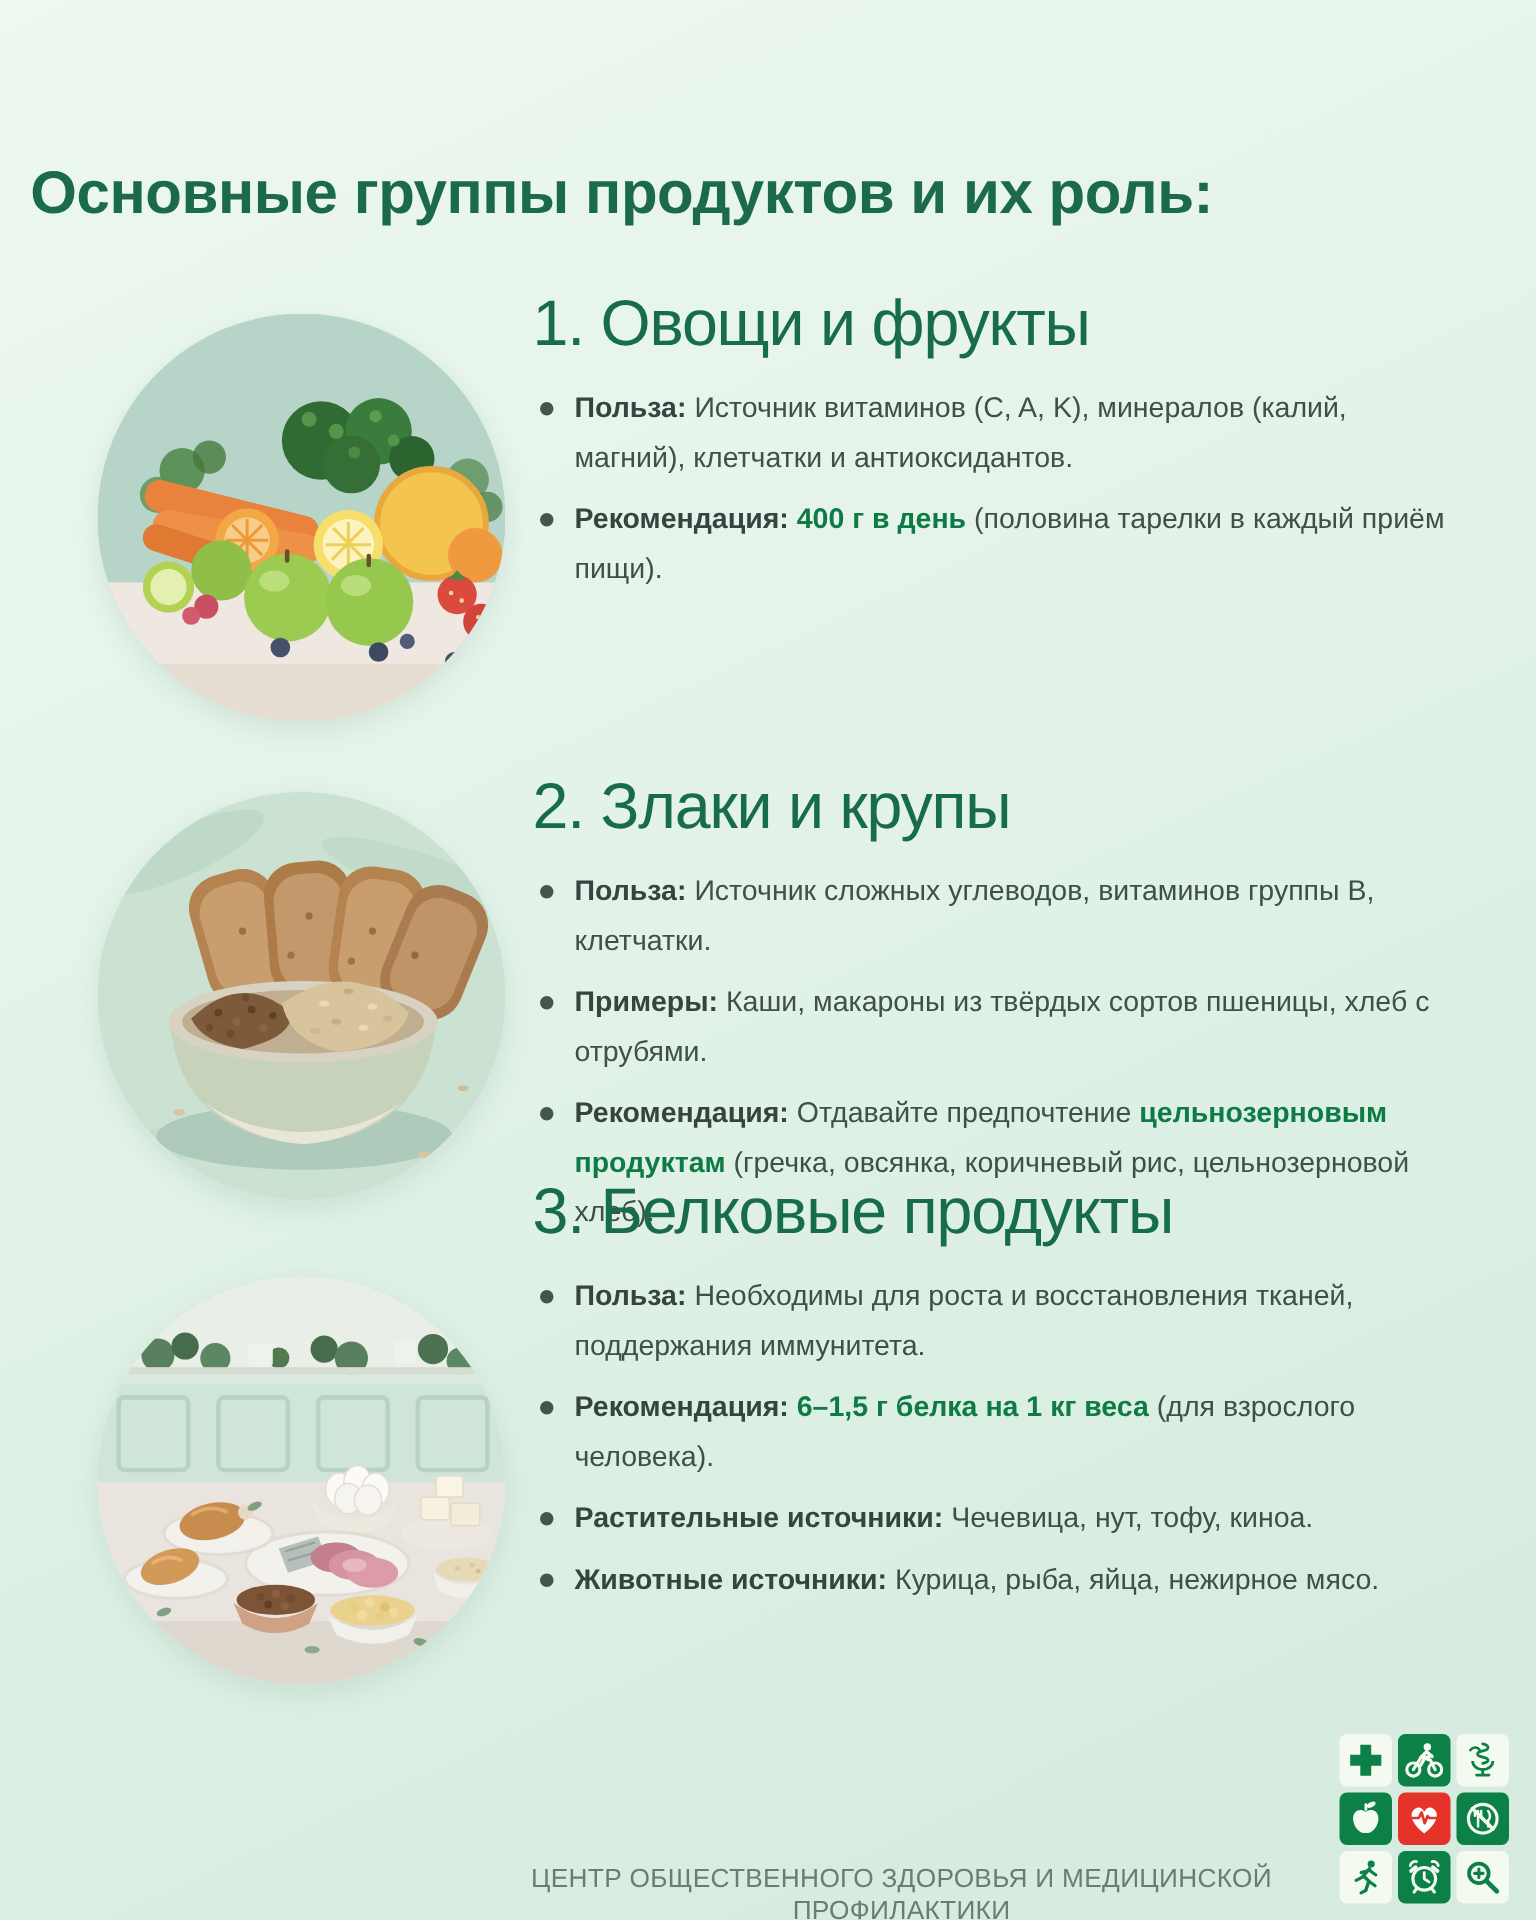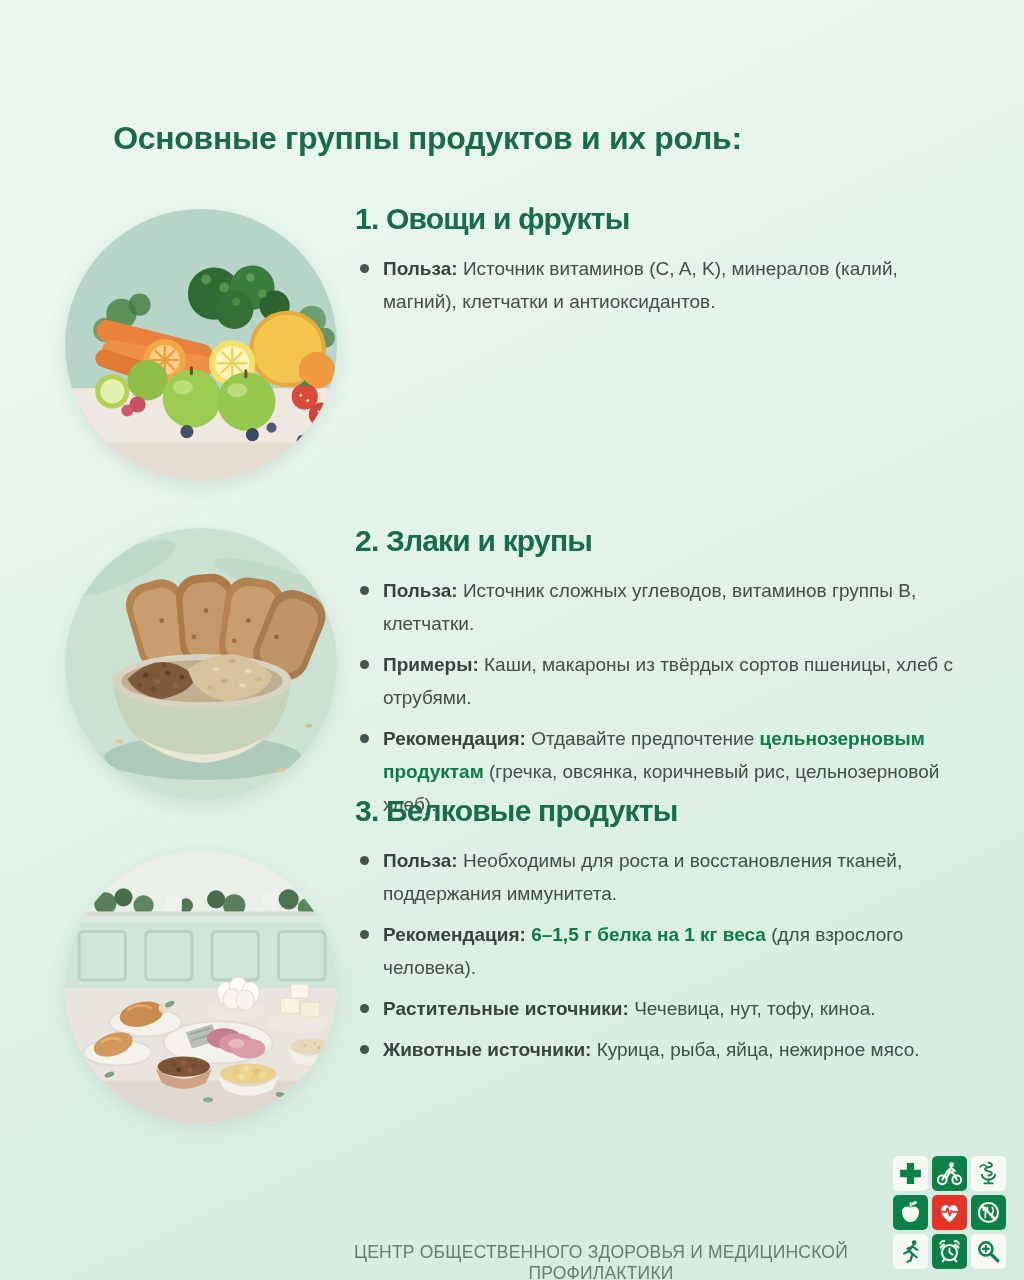--- a/index.html
+++ b/index.html
@@ -4,32 +4,32 @@
 <style>
   html,body{margin:0;padding:0;}
   .poster{
     position:relative;width:1024px;height:1280px;overflow:hidden;
     background:linear-gradient(155deg,#edf8f0 0%,#e4f3e9 40%,#daeee2 75%,#d5ebdf 100%);
     font-family:"Liberation Sans","DejaVu Sans",sans-serif;
     -webkit-font-smoothing:antialiased;
   }
   .main-title{
     position:absolute;top:104px;left:0;width:823px;text-align:center;
-    font-size:32px;font-weight:bold;color:#1b6b4a;letter-spacing:-0.3px;margin:16px;
+    font-size:40px;font-weight:bold;color:#1b6b4a;letter-spacing:-0.3px;margin:3px;
   }
   .photo-circle{
     position:absolute;left:65px;width:272px;height:272px;border-radius:50%;overflow:hidden;
     box-shadow:0 6px 18px rgba(60,110,85,.12);
   }
   .photo-circle svg{display:block;width:272px;height:272px;}
   .pc1{top:209px;} .pc2{top:528px;} .pc3{top:851px;}
   .section-content{position:absolute;left:355px;width:618px;}
   .sc1{top:192px;} .sc2{top:514px;} .sc3{top:784px;}
   .section-title{
-    margin:10px 0 16px 0;font-size:30px;font-weight:bold;color:#176c49;letter-spacing:-0.8px;line-height:1.12;
+    margin:0 0 16px 0;font-size:43px;font-weight:normal;color:#176c49;letter-spacing:-0.8px;line-height:1.12;
   }
   ul.bullets{list-style:none;margin:0;padding:0;}
   ul.bullets li{
     position:relative;padding-left:28px;margin:0 0 8px 0;
     font-size:19px;line-height:33px;color:#3f4f49;
   }
   ul.bullets li::before{
     content:"";position:absolute;left:5px;top:12px;width:9px;height:9px;border-radius:50%;background:#44544e;
   }
   .seg-label{font-weight:bold;color:#35443f;}
@@ -265,20 +265,21 @@
       <ellipse cx="214" cy="242" rx="5" ry="2.5" transform="rotate(15 214 242)" fill="#7fa083"></ellipse>
       <ellipse cx="142" cy="247" rx="5" ry="2.5" fill="#8aa98d"></ellipse>
       <ellipse cx="104" cy="152" rx="5" ry="2.5" transform="rotate(-25 104 152)" fill="#7fa083"></ellipse>
     </svg>
   </div>
 
   <div class="section-content sc1">
     <h2 class="section-title">1. Овощи и фрукты</h2>
     <ul class="bullets">
         <li><span class="seg-label">Польза:</span><span class="seg-normal"> Источник витаминов (C, A, K), минералов (калий, магний), клетчатки и антиоксидантов.</span></li>
+        <li><span class="seg-label">Рекомендация:</span><span class="seg-normal"> </span><span class="seg-accent">400 г в день</span><span class="seg-normal"> (половина тарелки в каждый приём пищи).</span></li>
       </ul>
   </div>
 
   <div class="section-content sc2">
     <h2 class="section-title">2. Злаки и крупы</h2>
     <ul class="bullets">
         <li><span class="seg-label">Польза:</span><span class="seg-normal"> Источник сложных углеводов, витаминов группы B, клетчатки.</span></li>
         <li><span class="seg-label">Примеры:</span><span class="seg-normal"> Каши, макароны из твёрдых сортов пшеницы, хлеб с отрубями.</span></li>
         <li><span class="seg-label">Рекомендация:</span><span class="seg-normal"> Отдавайте предпочтение </span><span class="seg-accent">цельнозерновым продуктам</span><span class="seg-normal"> (гречка, овсянка, коричневый рис, цельнозерновой хлеб).</span></li>
       </ul>

